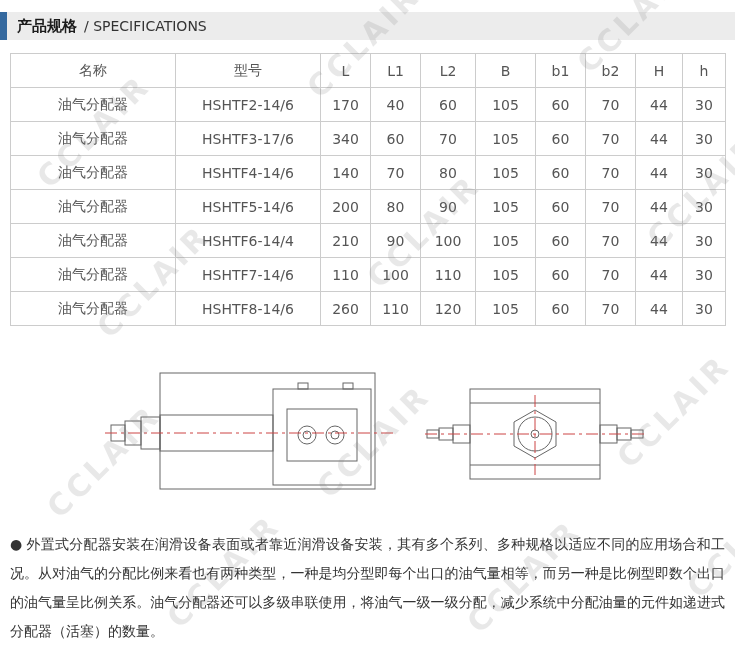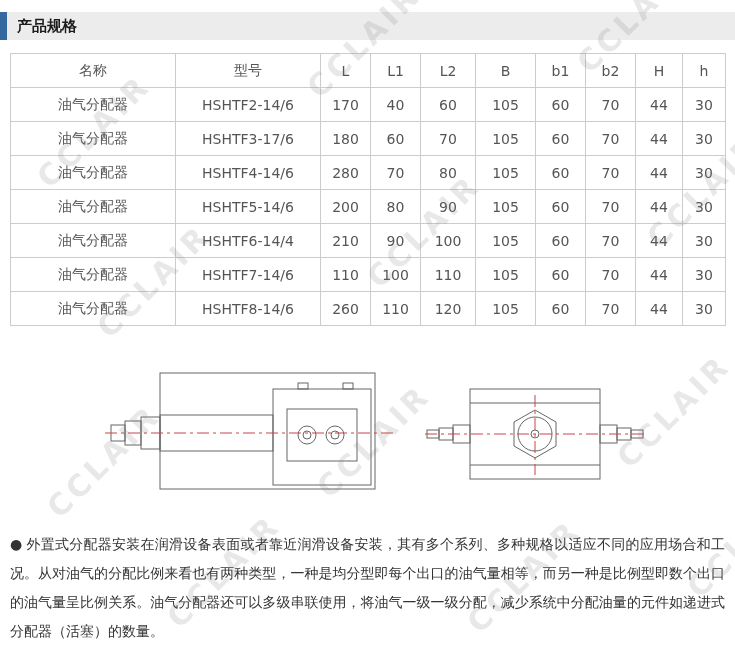--- a/index.html
+++ b/index.html
@@ -58,20 +58,21 @@
       <span class="wm" style="left: 310px; top: 480px;">CCLAIR</span>
       <span class="wm" style="left: 610px; top: 450px;">CCLAIR</span>
       <span class="wm" style="left: 160px; top: 610px;">CCLAIR</span>
       <span class="wm" style="left: 460px; top: 615px;">CCLAIR</span>
       <span class="wm" style="left: 680px; top: 580px;">CCLAIR</span>
     </div>
 
   <div class="header">
     <div class="accent"></div>
     <span class="title">产品规格</span>
+    <span class="subtitle">/ SPECIFICATIONS</span>
   </div>
 
   <table>
     <colgroup>
       <col style="width:165px">
         <col style="width:145px">
         <col style="width:50px">
         <col style="width:50px">
       <col style="width:55px">
         <col style="width:60px">
@@ -103,33 +104,33 @@
         <td>60</td>
         <td>105</td>
         <td>60</td>
         <td>70</td>
         <td>44</td>
         <td>30</td>
       </tr>
       <tr>
         <td>油气分配器</td>
         <td>HSHTF3-17/6</td>
-        <td>180</td>
+        <td>340</td>
         <td>60</td>
         <td>70</td>
         <td>105</td>
         <td>60</td>
         <td>70</td>
         <td>44</td>
         <td>30</td>
       </tr>
       <tr>
         <td>油气分配器</td>
         <td>HSHTF4-14/6</td>
-        <td>280</td>
+        <td>140</td>
         <td>70</td>
         <td>80</td>
         <td>105</td>
         <td>60</td>
         <td>70</td>
         <td>44</td>
         <td>30</td>
       </tr>
       <tr>
         <td>油气分配器</td>

